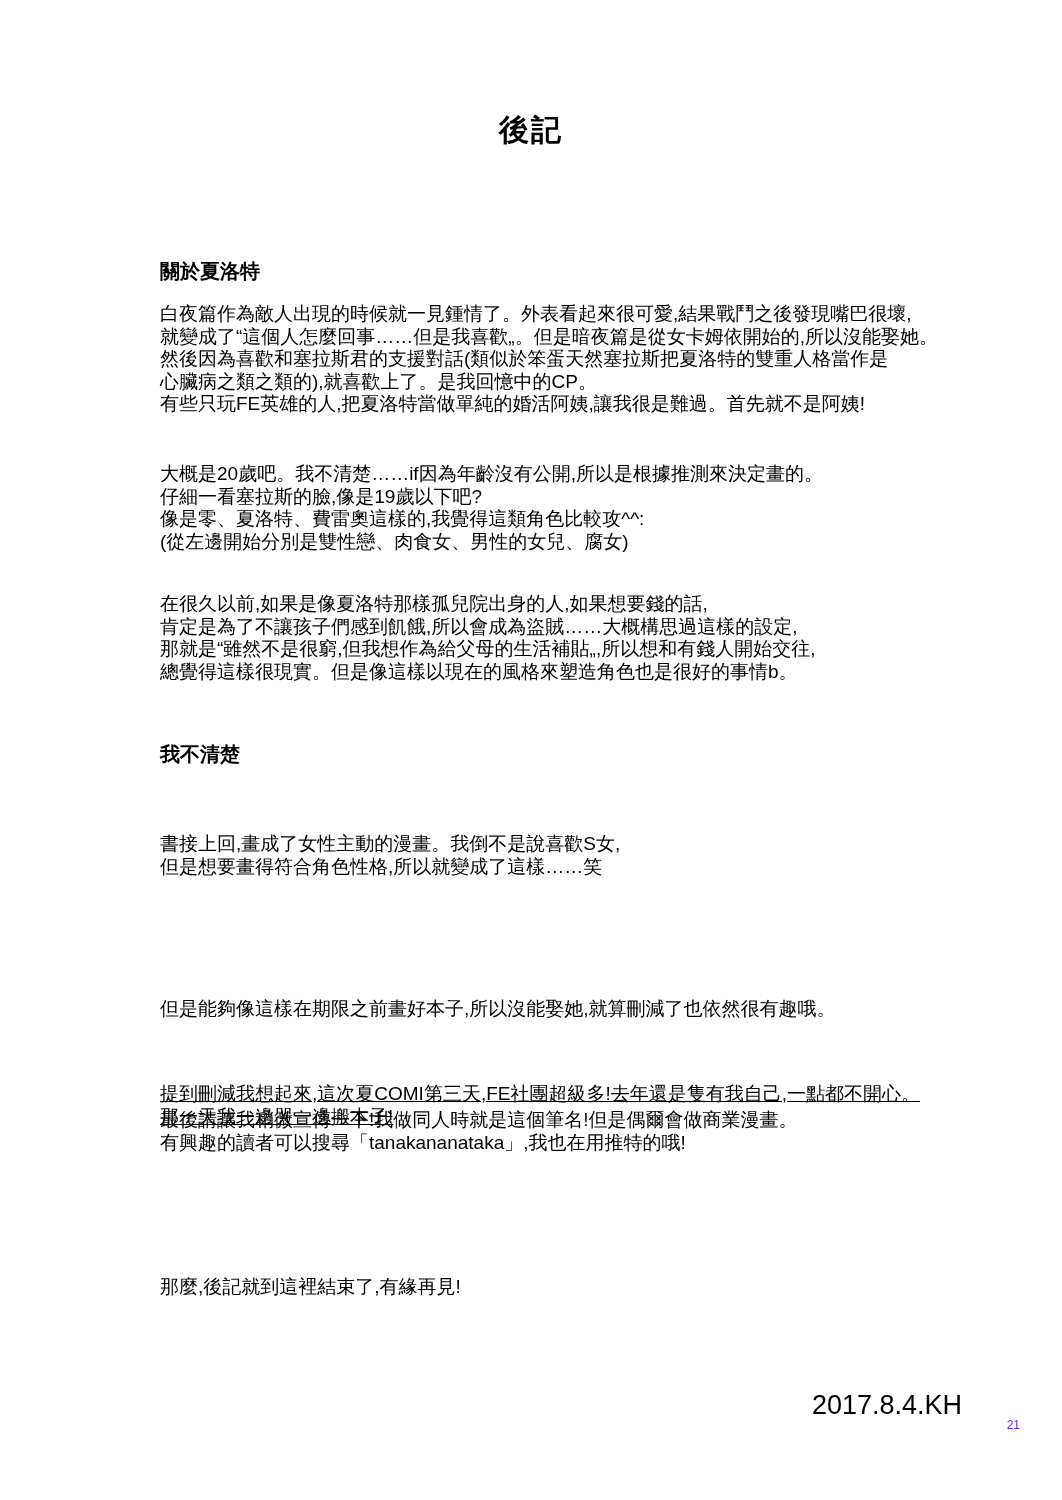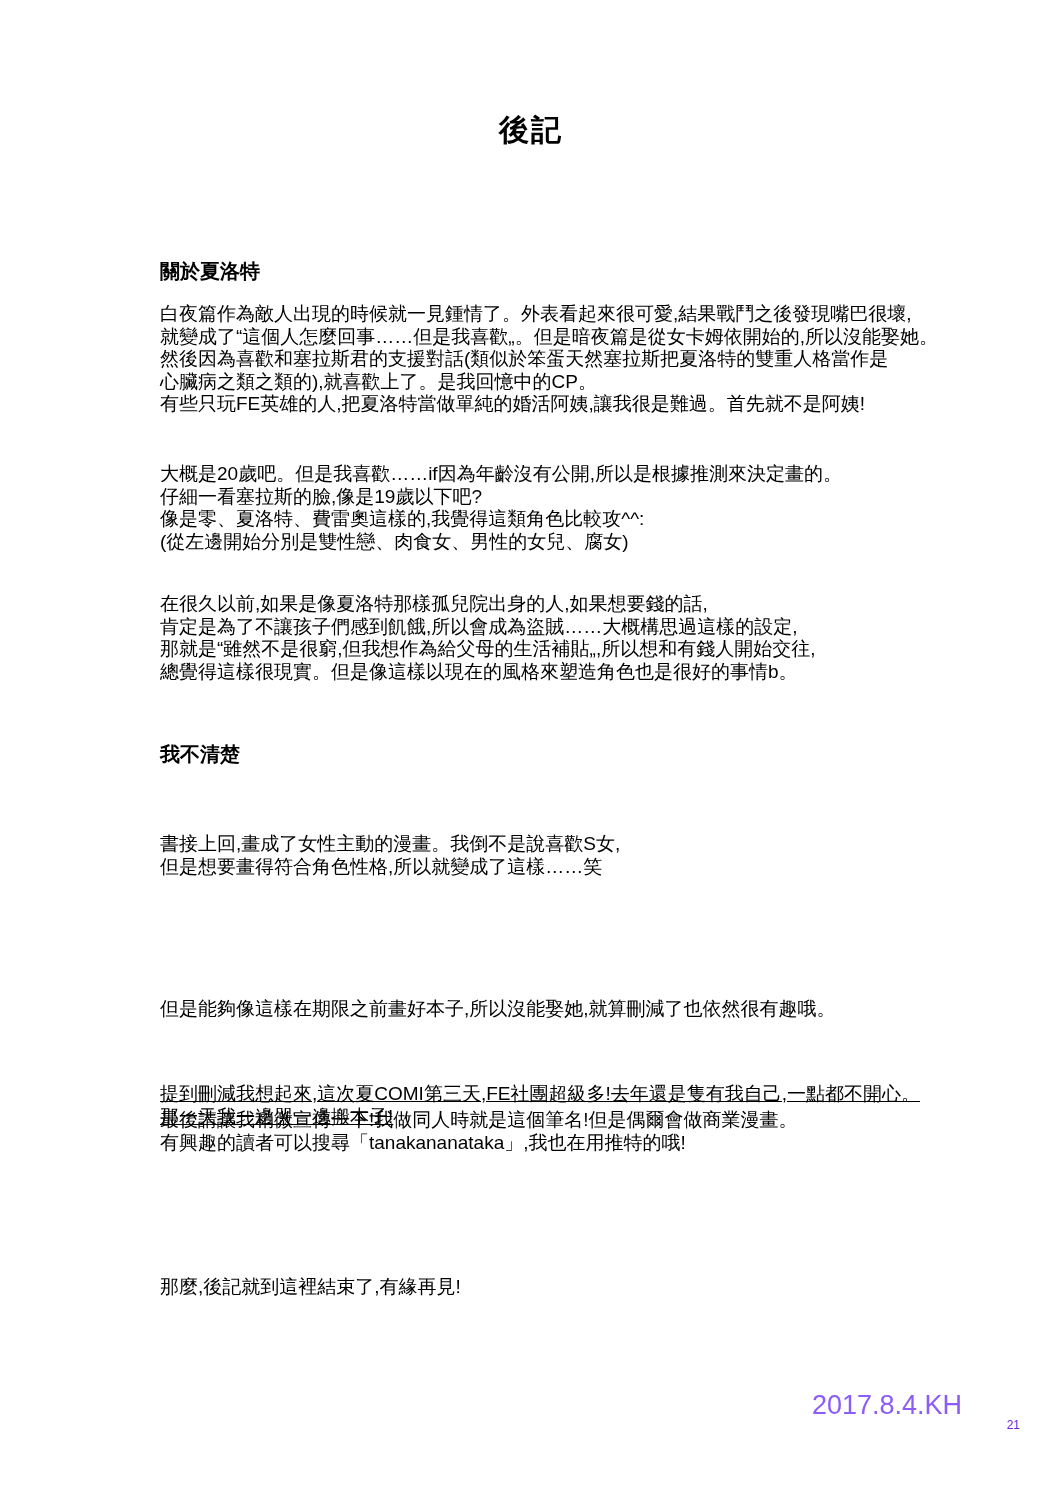--- a/index.html
+++ b/index.html
@@ -39,21 +39,21 @@
     width: 780px;
     font-size: 19px;
     line-height: 22.5px;
     white-space: pre-line;
   }
   .signature {
     position: absolute;
     top: 1390px;
     right: 100px;
     font-size: 27px;
-    color: #8b5cf6;
+    color: #000000;
   }
   .page-number {
     position: absolute;
     top: 1418px;
     right: 42px;
     font-size: 12px;
     color: #6d28d9;
   }
   
   .p-intro        { top: 170px; }
@@ -78,21 +78,21 @@
 
 
   <div class="section-heading h-charlotte">關於夏洛特</div>
 
   <div class="para p-charlotte1">白夜篇作為敵人出現的時候就一見鍾情了。外表看起來很可愛,結果戰鬥之後發現嘴巴很壞,
 就變成了“這個人怎麼回事……但是我喜歡„。但是暗夜篇是從女卡姆依開始的,所以沒能娶她。
 然後因為喜歡和塞拉斯君的支援對話(類似於笨蛋天然塞拉斯把夏洛特的雙重人格當作是
 心臟病之類之類的),就喜歡上了。是我回憶中的CP。
 有些只玩FE英雄的人,把夏洛特當做單純的婚活阿姨,讓我很是難過。首先就不是阿姨!</div>
 
-  <div class="para p-charlotte2">大概是20歲吧。但是我喜歡……if因為年齡沒有公開,所以是根據推測來決定畫的。
+  <div class="para p-charlotte2">大概是20歲吧。我不清楚……if因為年齡沒有公開,所以是根據推測來決定畫的。
 仔細一看塞拉斯的臉,像是19歲以下吧?
 像是零、夏洛特、費雷奧這樣的,我覺得這類角色比較攻^^:
 (從左邊開始分別是雙性戀、肉食女、男性的女兒、腐女)</div>
 
   <div class="para p-charlotte3">在很久以前,如果是像夏洛特那樣孤兒院出身的人,如果想要錢的話,
 肯定是為了不讓孩子們感到飢餓,所以會成為盜賊……大概構思過這樣的設定,
 那就是“雖然不是很窮,但我想作為給父母的生活補貼„,所以想和有錢人開始交往,
 總覺得這樣很現實。但是像這樣以現在的風格來塑造角色也是很好的事情b。</div>
 
   <div class="section-heading h-manga">我不清楚</div>

